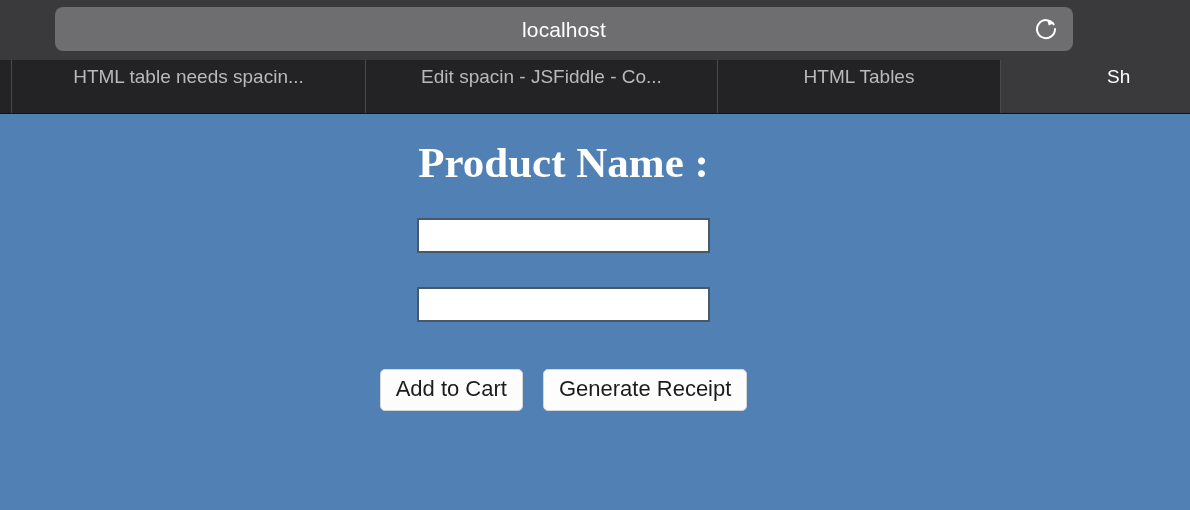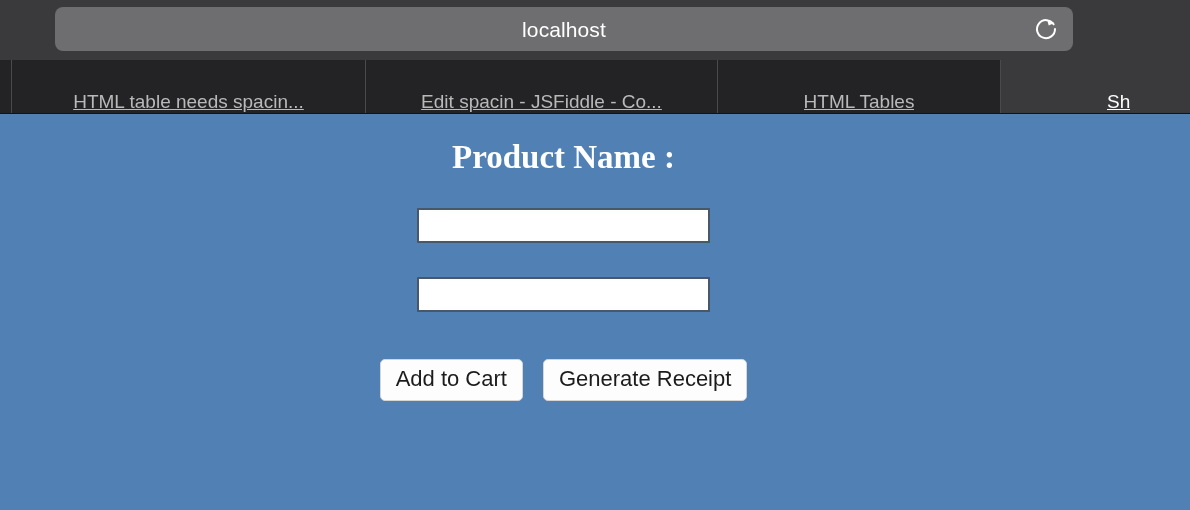--- a/index.html
+++ b/index.html
@@ -73,30 +73,29 @@
   .tab-spacer {
     width: 11px;
     flex: 0 0 11px;
     background: #232325;
   }
   .tab {
     flex: 0 0 auto;
     background: #232325;
     color: #b9b9ba;
     display: flex;
-    align-items: flex-end;
+    align-items: flex-start;
     justify-content: center;
     font-size: 19px;
     font-family: "Liberation Sans", sans-serif;
     border-left: 1px solid #4a4a4c;
     box-sizing: border-box;
     white-space: nowrap;
     overflow: hidden;
-    padding: 0 10px;
-    text-decoration: underline;
+    padding: 6px 10px;
   }
   .tab-1 { width: 354px; }
   .tab-2 { width: 352px; }
   .tab-3 { width: 283px; }
   .tab.active {
     background: #3a3a3c;
     color: #ffffff;
     flex: 1 1 auto;
     width: auto;
     justify-content: flex-start;
@@ -120,21 +119,21 @@
   .form-wrap {
     position: absolute;
     left: 0;
     top: 0;
     width: 1127px;     
     text-align: center;
   }
   .field-label {
     color: #ffffff;
     font-family: "Liberation Serif", serif;
-    font-size: 33px;
+    font-size: 43px;
     font-weight: 700;
     line-height: 1;
     margin: 8px;
   }
   .label-1 { margin-top: 27px; }
   .label-2 { margin-top: 50px; }
 
   .text-input {
     display: block;
     margin: 0 auto;

